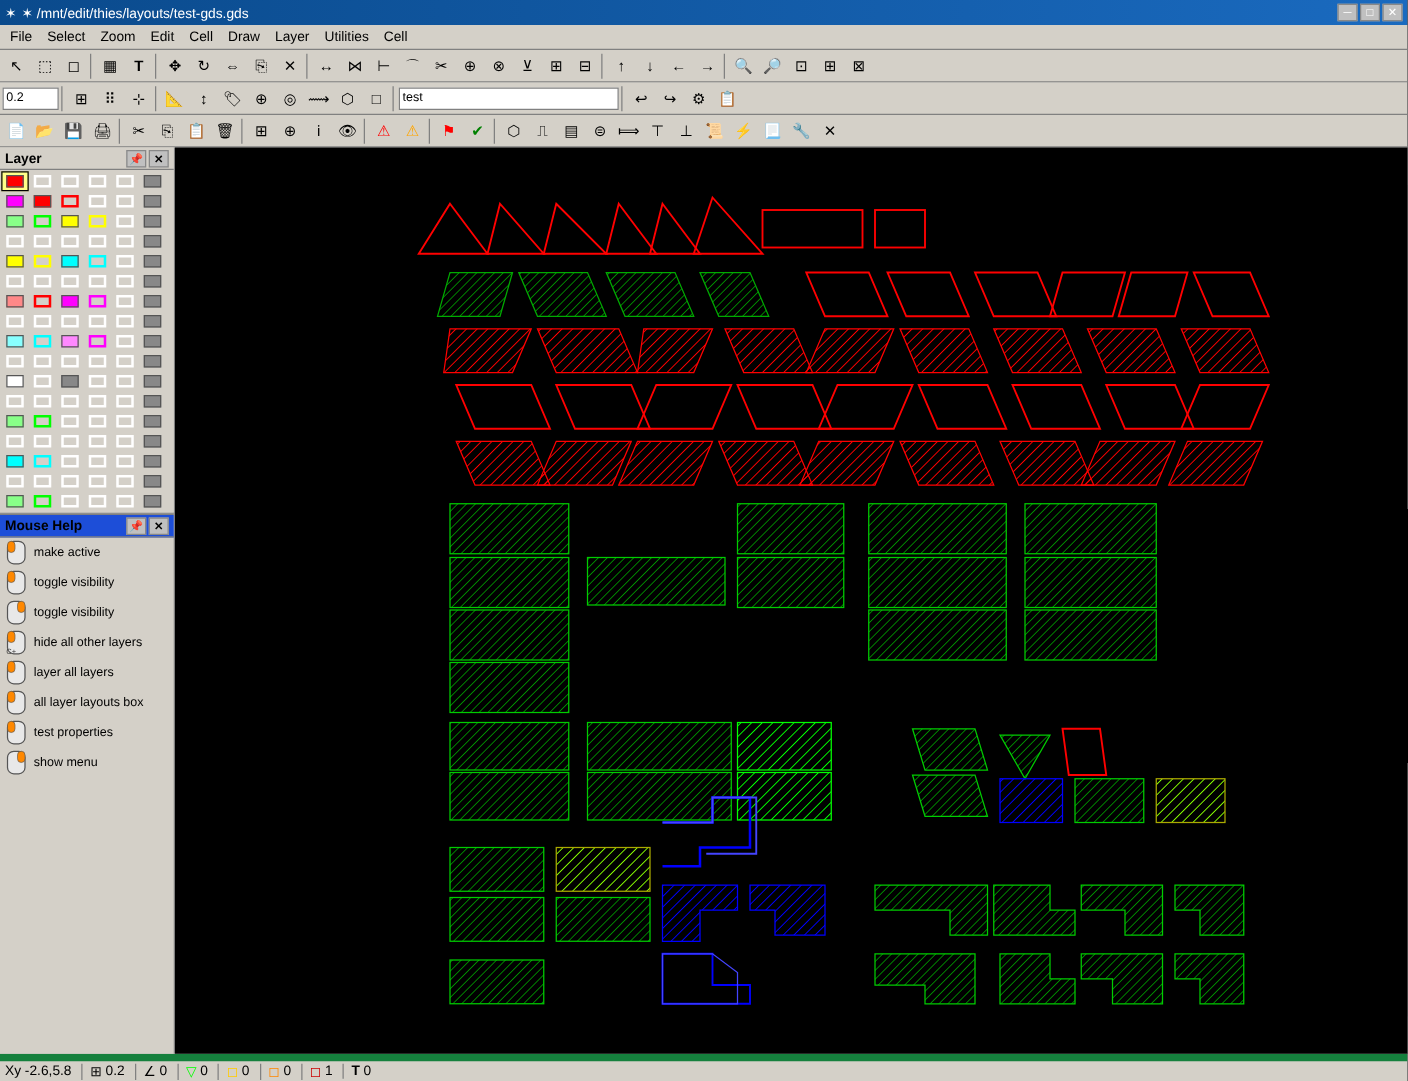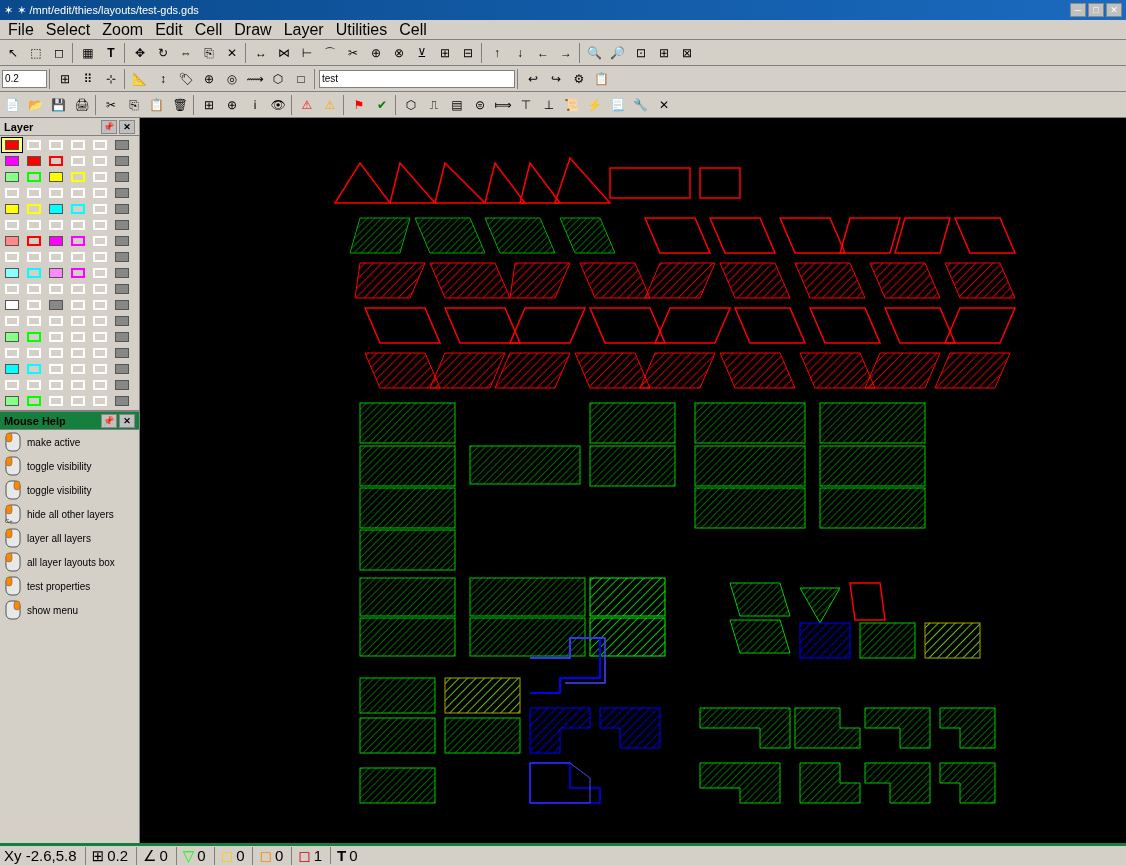--- a/index.html
+++ b/index.html
@@ -32,21 +32,21 @@
       height: 20px;
       background: #d4d0c8;
       display: flex;
       align-items: center;
       border-bottom: 1px solid #808080;
       padding: 0 2px;
     }
     .menu-item {
       padding: 2px 6px;
       cursor: pointer;
-      font-size: 16px;
+      font-size: 11px;
     }
 
     
     .toolbar {
       height: 26px;
       background: #d4d0c8;
       display: flex;
       align-items: center;
       padding: 1px 2px;
       border-bottom: 1px solid #808080;
@@ -65,21 +65,21 @@
     }
     .tb-sep { width: 3px; height: 20px; border-left: 1px solid #808080; margin: 0 1px; flex-shrink: 0; }
     .tb-input {
       height: 18px;
       width: 40px;
       border: 1px solid #808080;
       background: white;
       font-size: 10px;
       padding: 0 2px;
     }
-    .tb-input-wide { width: 196px; }
+    .tb-input-wide { width: 176px; }
 
     
     #main {
       display: flex;
       height: calc(865px - 20px - 20px - 26px - 26px - 26px - 22px);
     }
 
     
     #left-panel {
       width: 140px;
@@ -123,21 +123,21 @@
       border: 1px solid #555;
     }
 
     
     #mouse-panel {
       flex: 1;
       border-top: 1px solid #808080;
     }
     #mouse-header {
       height: 18px;
-      background: #15803d;
+      background: #1d4ed8;
       border-bottom: 1px solid #808080;
       display: flex;
       align-items: center;
       justify-content: space-between;
       padding: 0 4px;
       font-weight: bold;
       font-size: 11px;
     }
     .mouse-action {
       display: flex;
@@ -157,26 +157,26 @@
       flex: 1;
       background: #000;
       position: relative;
       overflow: hidden;
     }
 
     
     #statusbar {
       height: 22px;
       background: #d4d0c8;
-      border-top: 3px solid #15803d;
+      border-top: 6px solid #15803d;
       display: flex;
       align-items: center;
       padding: 0 4px;
       gap: 8px;
-      font-size: 15px;
+      font-size: 11px;
     }
     .status-item {
       display: flex; align-items: center; gap: 3px;
       border-left: 1px solid #808080;
       padding-left: 6px;
     }
 
     
     .sw-red { background: #ff0000; }
     .sw-yellow { background: #ffff00; }

